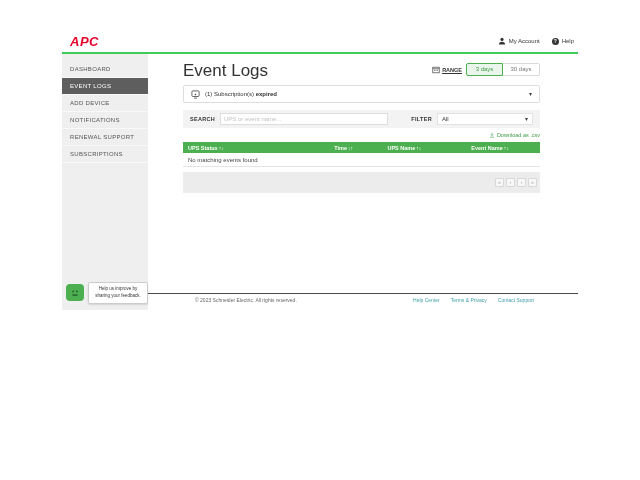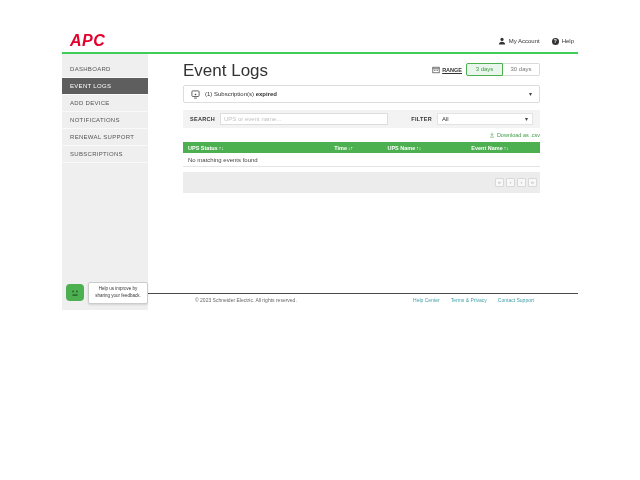--- a/index.html
+++ b/index.html
@@ -1,21 +1,21 @@
 <!DOCTYPE html>
 <html><head>
 <meta charset="utf-8">
 <style>
   html,body{margin:0;padding:0;width:640px;height:480px;background:#fff;overflow:hidden;
     font-family:"Liberation Sans",sans-serif;-webkit-font-smoothing:antialiased;}
   .app{position:absolute;left:62px;top:30px;width:516px;height:300px;}
 
   
   .topbar{position:absolute;left:0;top:0;width:516px;height:22px;display:flex;align-items:center;justify-content:space-between;}
-  .logo{font-size:16px;font-weight:800;font-style:italic;color:#e4002b;letter-spacing:.5px;padding-left:8px;}
+  .logo{font-size:13px;font-weight:800;font-style:italic;color:#e4002b;letter-spacing:.5px;padding-left:8px;}
   .topbar-right{display:flex;align-items:center;gap:12px;padding-right:4px;}
   .top-link{display:flex;align-items:center;gap:3px;font-size:6px;color:#333;cursor:pointer;}
   .help-ic{width:7px;height:7px;border-radius:50%;background:#333;color:#fff;font-size:5px;font-weight:bold;
     display:flex;align-items:center;justify-content:center;line-height:1;}
   .green-line{position:absolute;left:0;top:22px;width:516px;height:2px;background:#3dcd58;}
 
   
   .sidebar{position:absolute;left:0;top:24px;width:86px;height:256px;background:#efefef;box-sizing:border-box;padding-top:7px;}
   .side-item{height:16px;line-height:16px;padding-left:8px;font-size:6px;color:#555;letter-spacing:.3px;
     border-bottom:1px solid #f9f9f9;cursor:pointer;}

